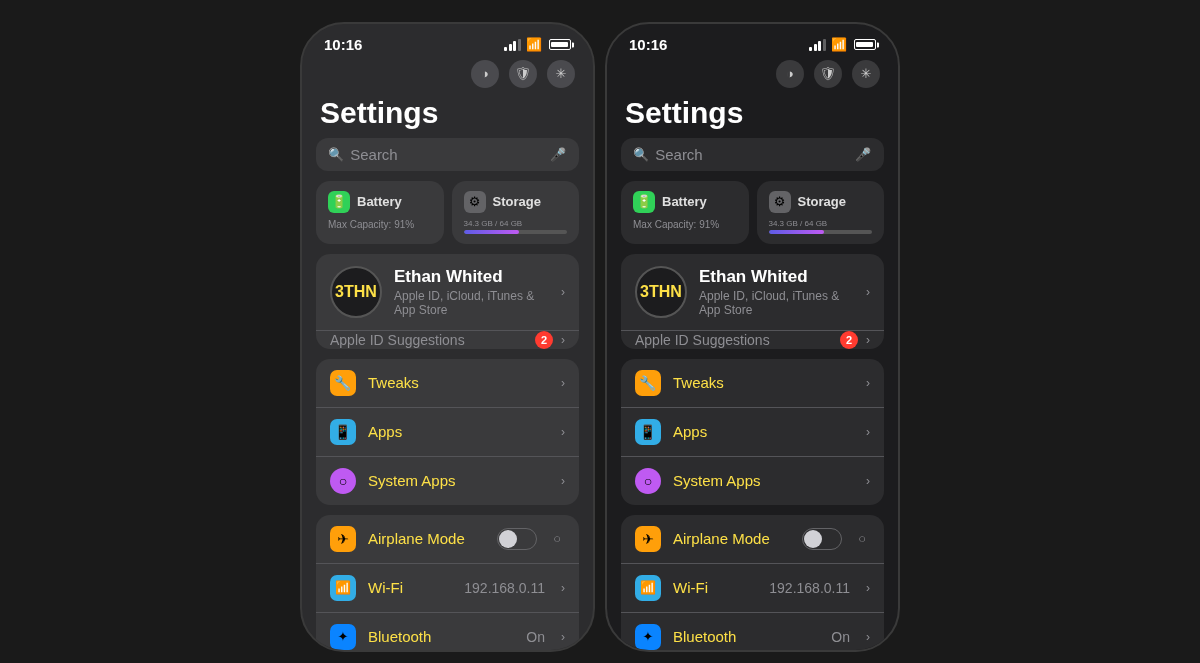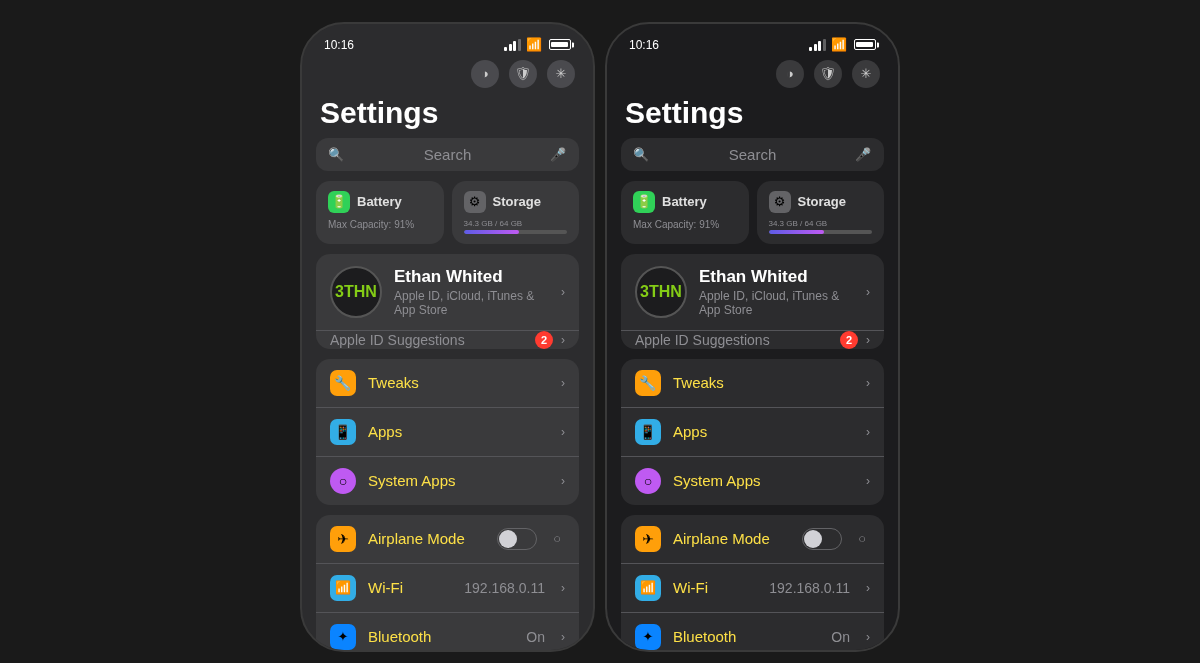--- a/index.html
+++ b/index.html
@@ -43,22 +43,22 @@
     
     .status-bar {
       display: flex;
       justify-content: space-between;
       align-items: center;
       padding: 10px 22px 4px;
       height: 36px;
     }
 
     .status-time {
-      font-size: 12px;
-      font-weight: 400;
+      font-size: 15px;
+      font-weight: 700;
       color: #ffffff;
     }
 
     .status-icons {
       display: flex;
       gap: 6px;
       align-items: center;
     }
 
     .signal-bars {
@@ -147,21 +147,20 @@
       gap: 6px;
     }
     .phone-right .search-bar {
       background: #2c2c2e;
     }
     .search-icon { color: #8e8e93; font-size: 13px; }
     .search-text {
       color: #8e8e93;
       font-size: 15px;
       flex: 1;
-      text-align: center;
     }
     .mic-icon { color: #8e8e93; font-size: 13px; }
 
     
     .widget-row {
       display: flex;
       gap: 8px;
       padding: 0 14px 10px;
     }
 
@@ -242,21 +241,21 @@
     .profile-avatar {
       width: 52px;
       height: 52px;
       border-radius: 50%;
       background: #1c1c1e;
       display: flex;
       align-items: center;
       justify-content: center;
       font-size: 16px;
       font-weight: 700;
-      color: #84cc16;
+      color: #fde047;
       border: 2px solid #555;
       flex-shrink: 0;
     }
     .profile-info { flex: 1; }
     .profile-name {
       font-size: 17px;
       font-weight: 600;
       color: #ffffff;
     }
     .profile-subtitle {

